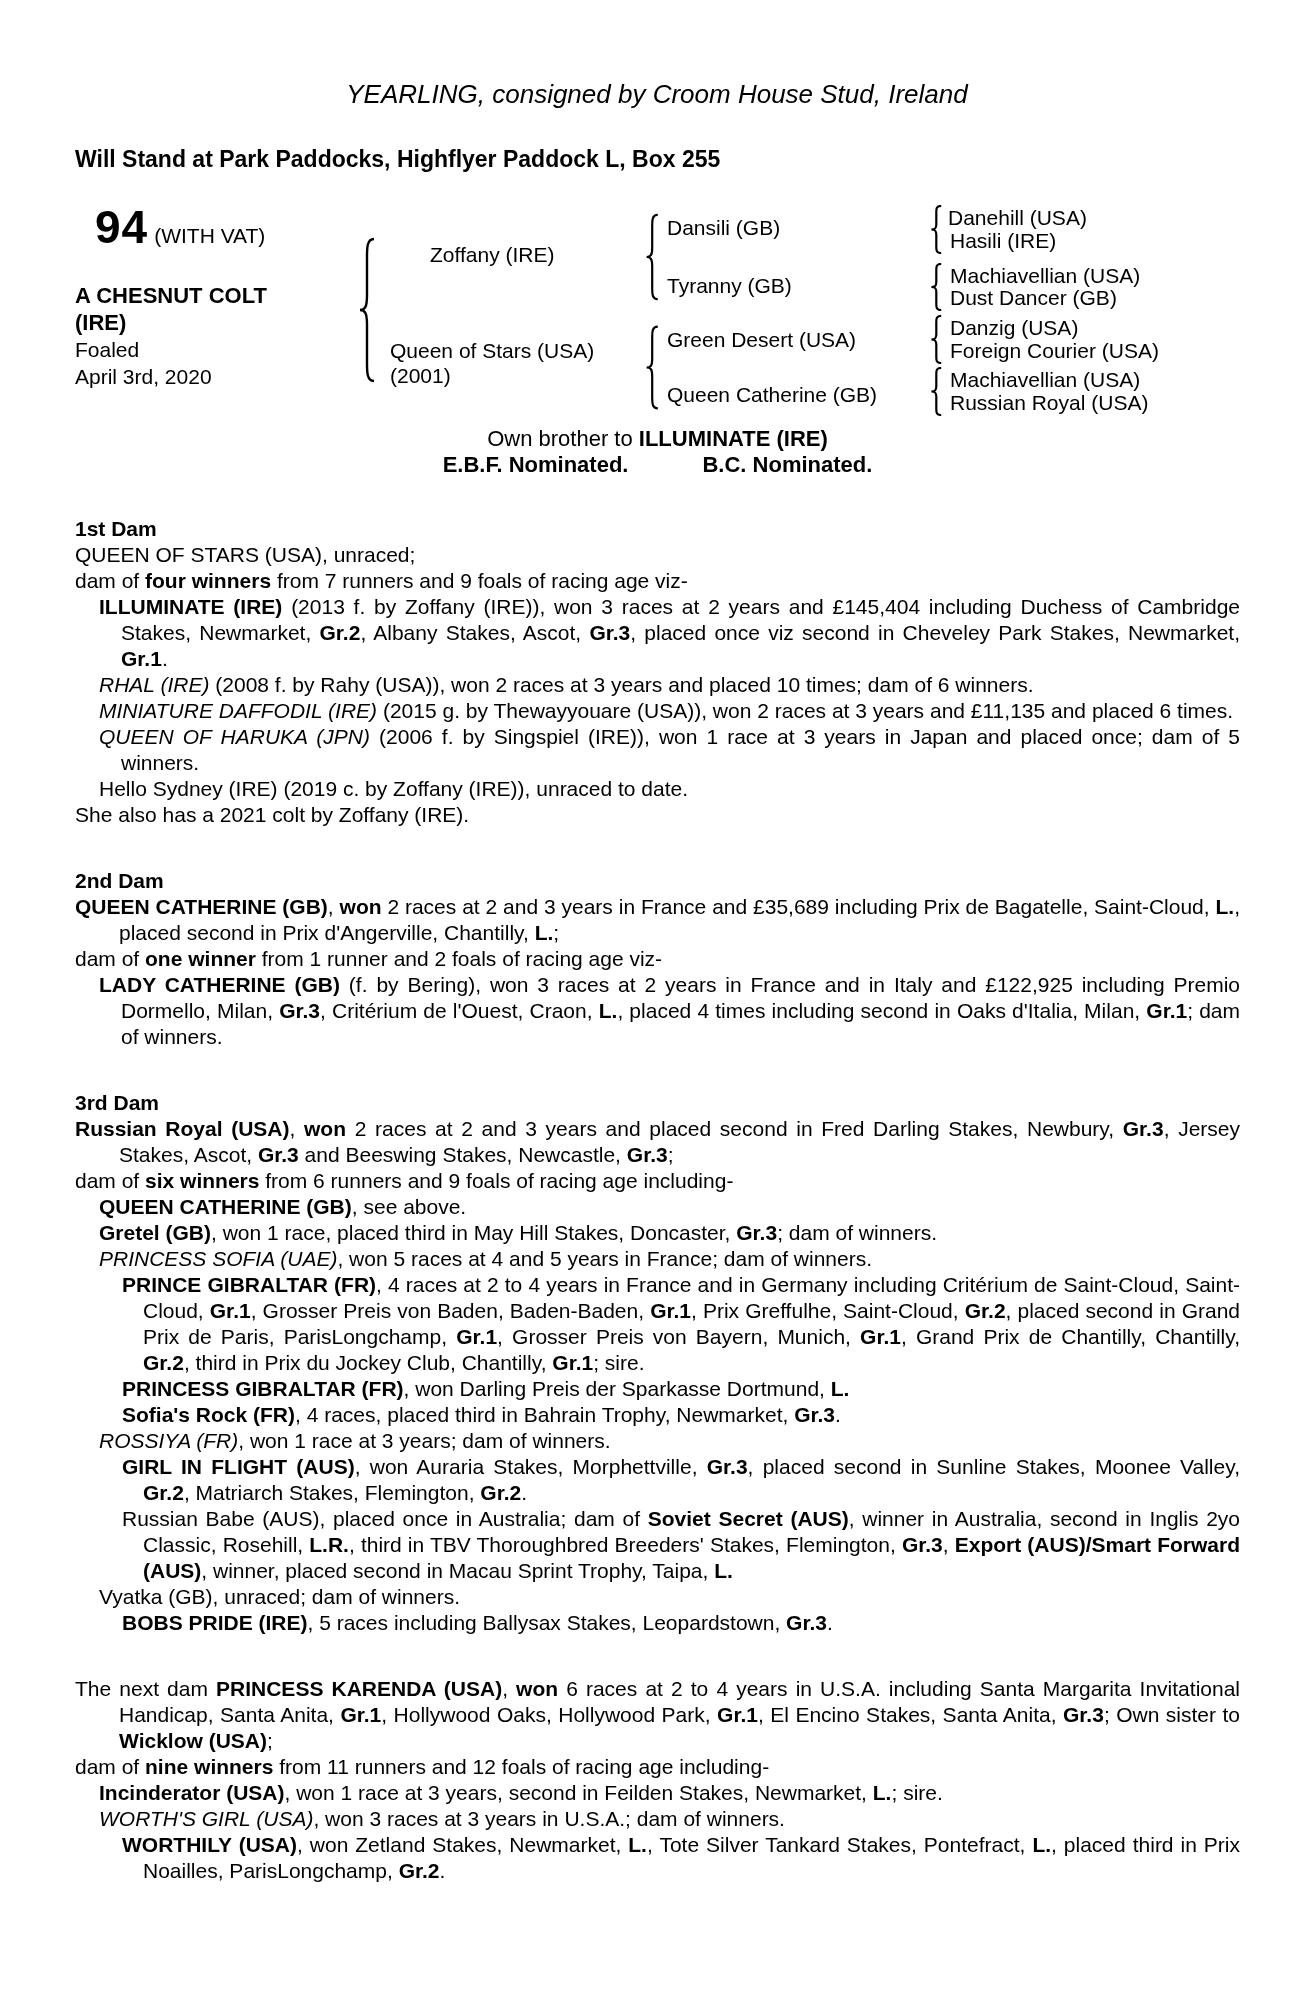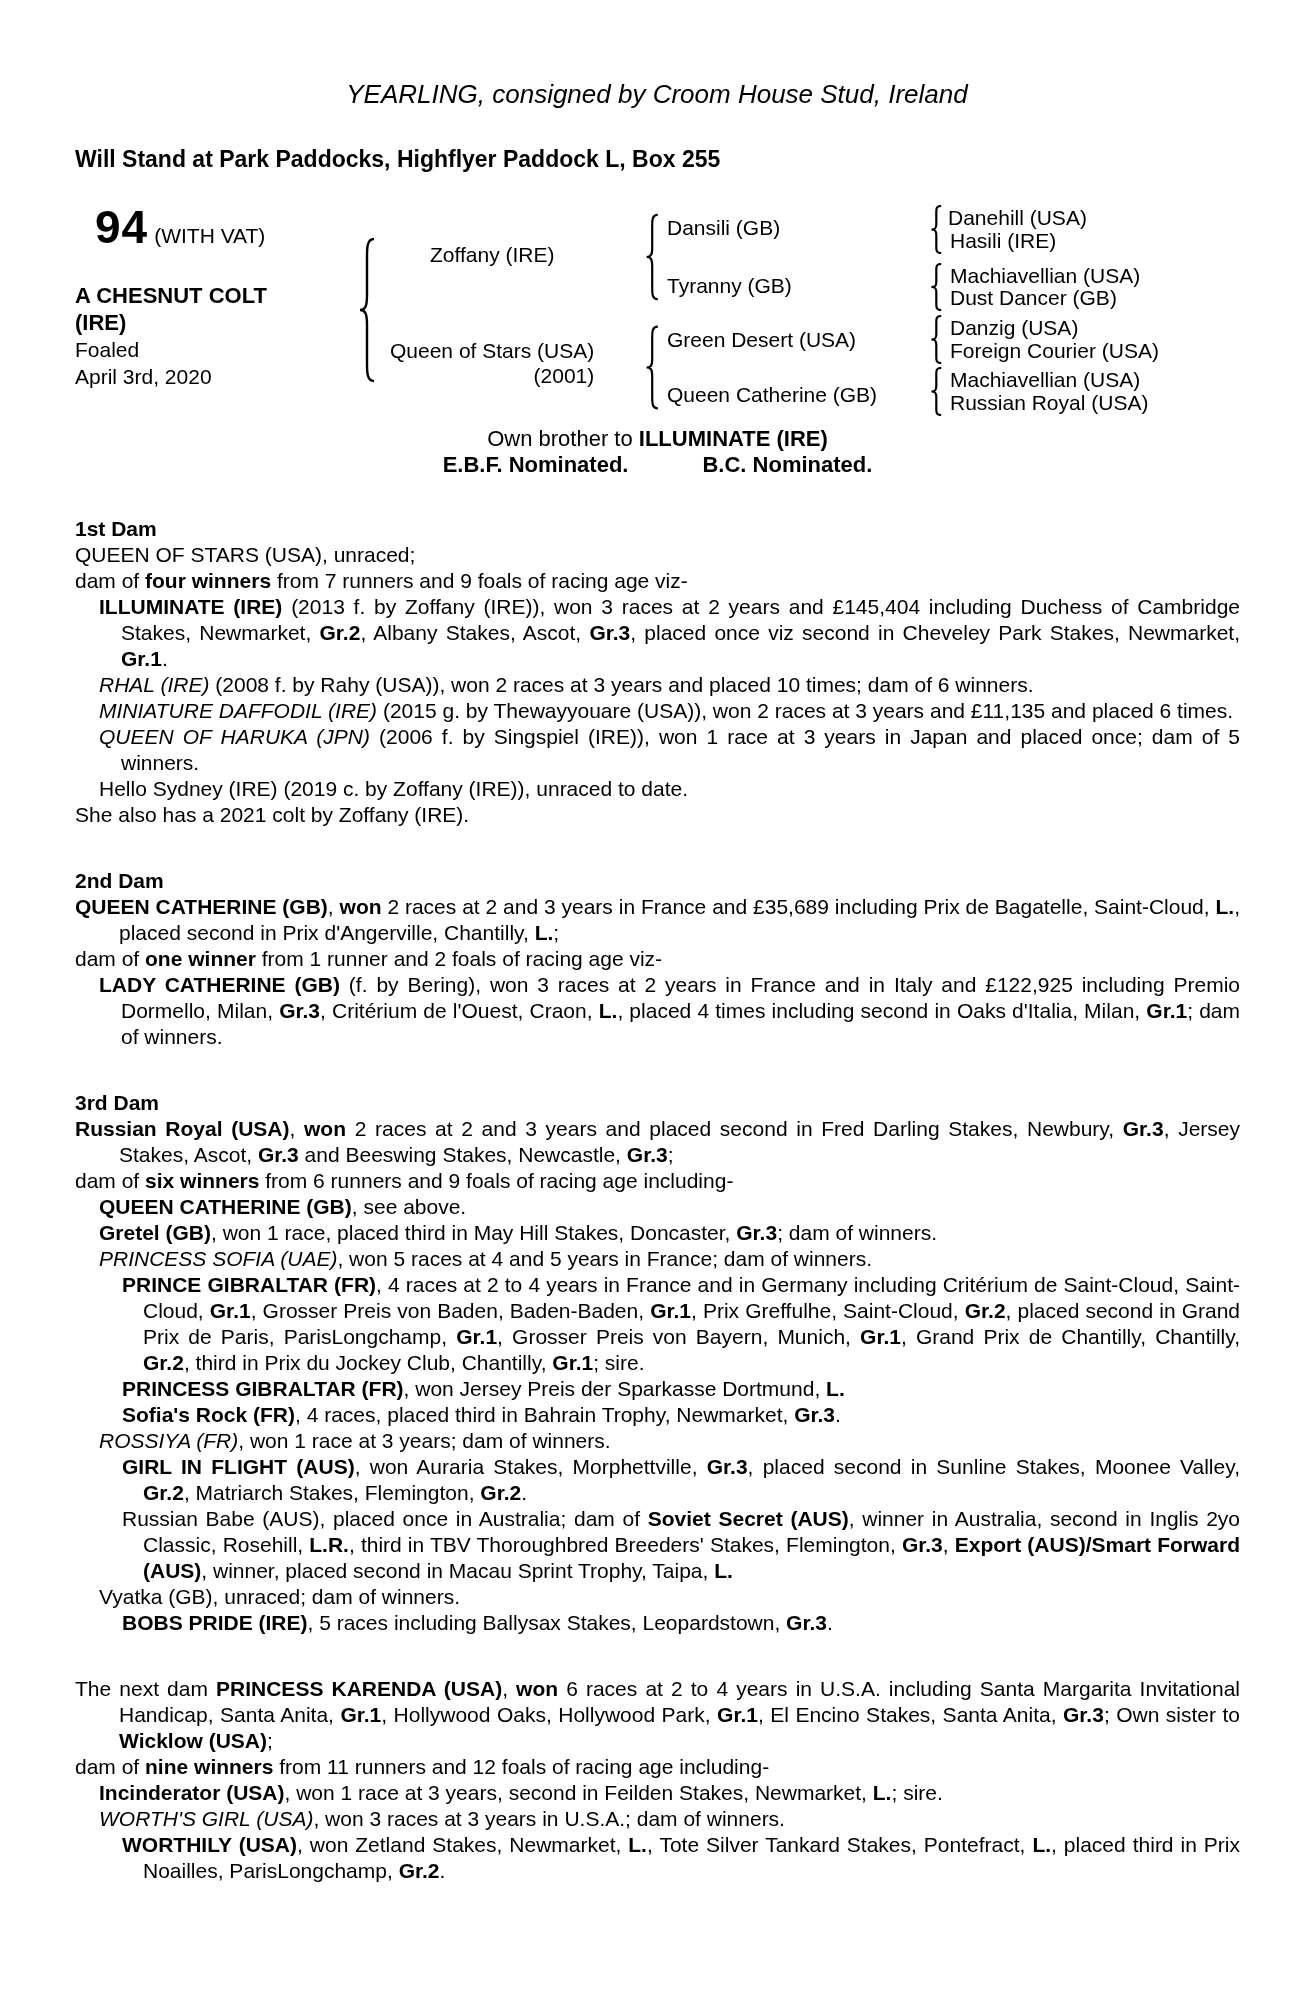--- a/index.html
+++ b/index.html
@@ -26,21 +26,21 @@
     margin: 16px 74px 0 75px;
     height: 232px;
   }
   .ped-abs { position: absolute; white-space: nowrap; }
   .lot-num { font-size: 46px; font-weight: bold; line-height: 46px; letter-spacing: 1px; }
   .lot-vat { font-size: 21px; margin-left: 6px; }
   .desc div { line-height: 27px; }
   .desc .desc-bold { font-weight: bold; font-size: 22px; }
   .ped-name { position: absolute; white-space: nowrap; line-height: 26px; }
   .ped-name.gg { line-height: 23px; }
-  .dam2 div { line-height: 25px; text-align: right; }
+  .dam2 div { line-height: 25px; }
   .brace { position: absolute; }
   .notes { text-align: center; margin: 6px 74px 0 75px; font-size: 22px; line-height: 26px; }
   .nom-line { display: flex; justify-content: center; gap: 74px; font-weight: bold; }
   .content { margin: 38px 74px 0 75px; }
   .dam-section { margin-top: 40px; }
   .dam-section:first-child { margin-top: 0; }
   h2.dam-heading { font-size: 21px; line-height: 26px; margin: 0; font-weight: bold; }
   p { margin: 0; text-align: justify; }
   .i0 { padding-left: 44px; text-indent: -44px; }
   .i1 { padding-left: 46px; text-indent: -22px; }
@@ -138,21 +138,21 @@
   </section>
 
   <section class="dam-section">
     <h2 class="dam-heading">3rd Dam</h2>
     <p class="i0"><span class="seg-b">Russian Royal (USA)</span><span>, </span><span class="seg-b">won</span><span> 2 races at 2 and 3 years and placed second in Fred Darling Stakes, Newbury, </span><span class="seg-b">Gr.3</span><span>, Jersey Stakes, Ascot, </span><span class="seg-b">Gr.3</span><span> and Beeswing Stakes, Newcastle, </span><span class="seg-b">Gr.3</span><span>;</span></p>
     <p class="i0"><span>dam of </span><span class="seg-b">six winners</span><span> from 6 runners and 9 foals of racing age including-</span></p>
     <p class="i1"><span class="seg-b">QUEEN CATHERINE (GB)</span><span>, see above.</span></p>
     <p class="i1"><span class="seg-b">Gretel (GB)</span><span>, won 1 race, placed third in May Hill Stakes, Doncaster, </span><span class="seg-b">Gr.3</span><span>; dam of winners.</span></p>
     <p class="i1"><span class="seg-i">PRINCESS SOFIA (UAE)</span><span>, won 5 races at 4 and 5 years in France; dam of winners.</span></p>
     <p class="i2"><span class="seg-b">PRINCE GIBRALTAR (FR)</span><span>, 4 races at 2 to 4 years in France and in Germany including Critérium de Saint-Cloud, Saint-Cloud, </span><span class="seg-b">Gr.1</span><span>, Grosser Preis von Baden, Baden-Baden, </span><span class="seg-b">Gr.1</span><span>, Prix Greffulhe, Saint-Cloud, </span><span class="seg-b">Gr.2</span><span>, placed second in Grand Prix de Paris, ParisLongchamp, </span><span class="seg-b">Gr.1</span><span>, Grosser Preis von Bayern, Munich, </span><span class="seg-b">Gr.1</span><span>, Grand Prix de Chantilly, Chantilly, </span><span class="seg-b">Gr.2</span><span>, third in Prix du Jockey Club, Chantilly, </span><span class="seg-b">Gr.1</span><span>; sire.</span></p>
-    <p class="i2"><span class="seg-b">PRINCESS GIBRALTAR (FR)</span><span>, won Jersey Preis der Sparkasse Dortmund, </span><span class="seg-b">L.</span></p>
+    <p class="i2"><span class="seg-b">PRINCESS GIBRALTAR (FR)</span><span>, won Darling Preis der Sparkasse Dortmund, </span><span class="seg-b">L.</span></p>
     <p class="i2"><span class="seg-b">Sofia's Rock (FR)</span><span>, 4 races, placed third in Bahrain Trophy, Newmarket, </span><span class="seg-b">Gr.3</span><span>.</span></p>
     <p class="i1"><span class="seg-i">ROSSIYA (FR)</span><span>, won 1 race at 3 years; dam of winners.</span></p>
     <p class="i2"><span class="seg-b">GIRL IN FLIGHT (AUS)</span><span>, won Auraria Stakes, Morphettville, </span><span class="seg-b">Gr.3</span><span>, placed second in Sunline Stakes, Moonee Valley, </span><span class="seg-b">Gr.2</span><span>, Matriarch Stakes, Flemington, </span><span class="seg-b">Gr.2</span><span>.</span></p>
     <p class="i2"><span>Russian Babe (AUS), placed once in Australia; dam of </span><span class="seg-b">Soviet Secret (AUS)</span><span>, winner in Australia, second in Inglis 2yo Classic, Rosehill, </span><span class="seg-b">L.R.</span><span>, third in TBV Thoroughbred Breeders' Stakes, Flemington, </span><span class="seg-b">Gr.3</span><span>, </span><span class="seg-b">Export (AUS)/Smart Forward (AUS)</span><span>, winner, placed second in Macau Sprint Trophy, Taipa, </span><span class="seg-b">L.</span></p>
     <p class="i1"><span>Vyatka (GB), unraced; dam of winners.</span></p>
     <p class="i2"><span class="seg-b">BOBS PRIDE (IRE)</span><span>, 5 races including Ballysax Stakes, Leopardstown, </span><span class="seg-b">Gr.3</span><span>.</span></p>
   </section>
 
   <section class="dam-section">
     <p class="i0"><span>The next dam </span><span class="seg-b">PRINCESS KARENDA (USA)</span><span>, </span><span class="seg-b">won</span><span> 6 races at 2 to 4 years in U.S.A. including Santa Margarita Invitational Handicap, Santa Anita, </span><span class="seg-b">Gr.1</span><span>, Hollywood Oaks, Hollywood Park, </span><span class="seg-b">Gr.1</span><span>, El Encino Stakes, Santa Anita, </span><span class="seg-b">Gr.3</span><span>; Own sister to </span><span class="seg-b">Wicklow (USA)</span><span>;</span></p>

